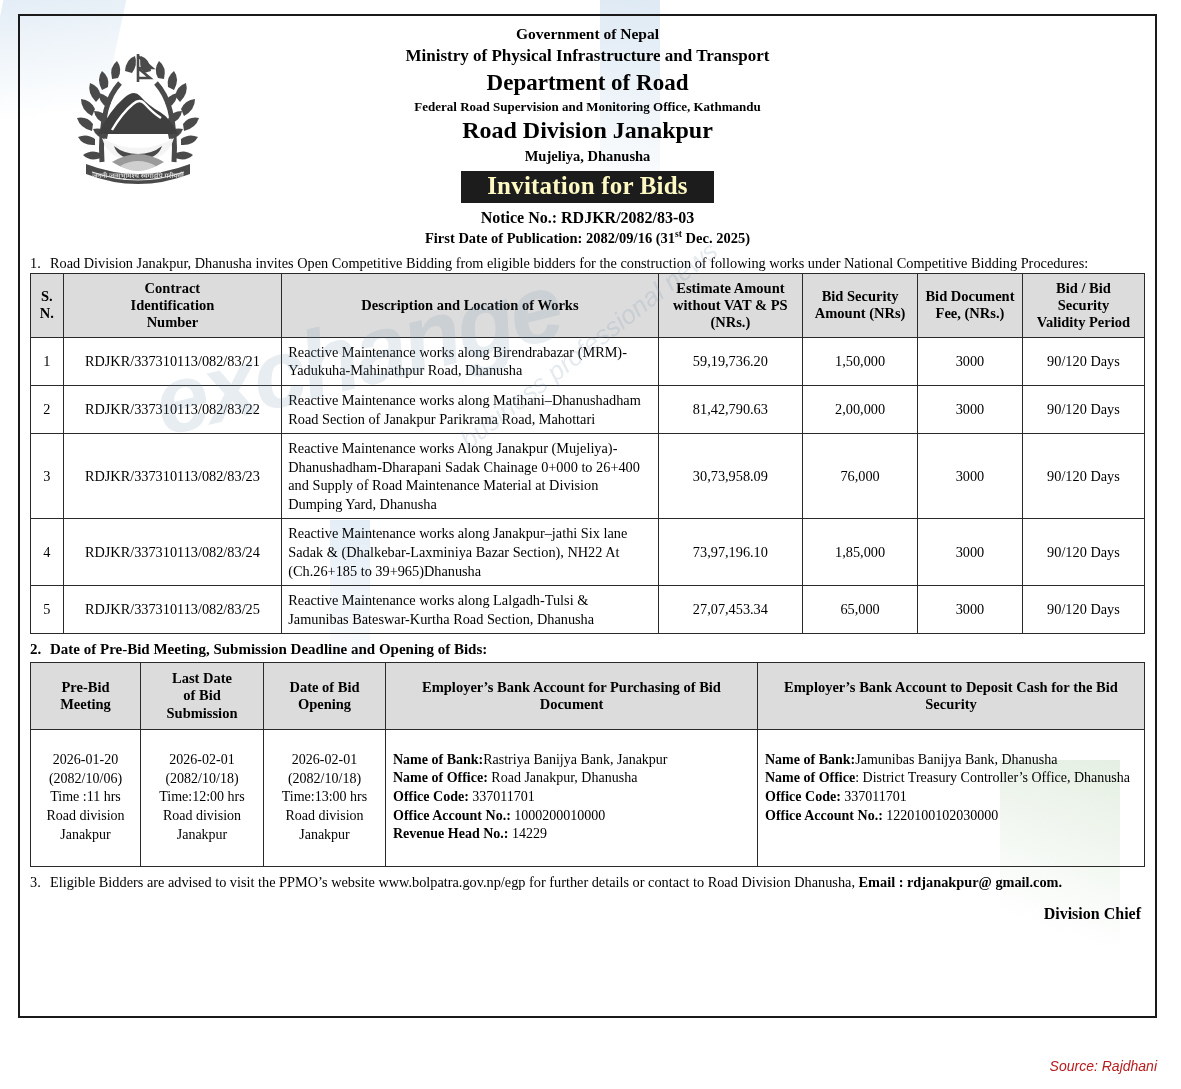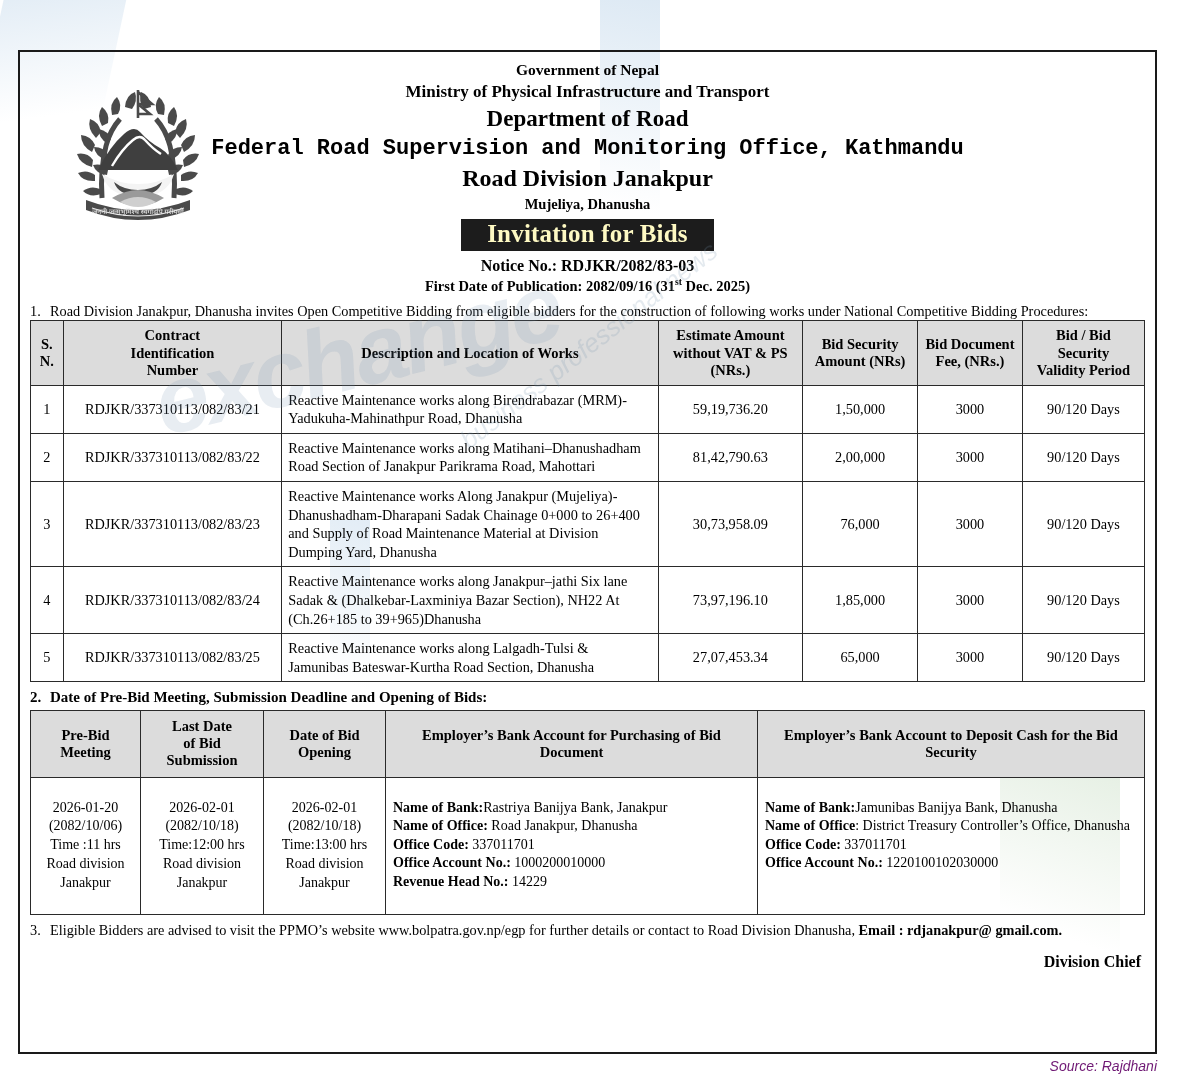--- a/index.html
+++ b/index.html
@@ -26,30 +26,29 @@
      color:rgba(120,150,175,.17);font-family:"Liberation Sans",sans-serif;
      transform:rotate(-14deg);letter-spacing:-3px;pointer-events:none;font-style:italic;}
   .wm-text2{position:absolute;left:430px;top:330px;font-size:26px;
      color:rgba(120,150,175,.20);font-family:"Liberation Sans",sans-serif;
      transform:rotate(-38deg);pointer-events:none;font-style:italic;}
 
   .page{
     position:absolute;left:18px;top:14px;width:1139px;height:1004px;
     border:2px solid #1a1a1a;background:transparent;box-sizing:border-box;
     padding:8px 10px 0 10px;
-    margin-top:36px;
   }
 
   
   .hdr{position:relative;text-align:center;}
   .emblem{position:absolute;left:38px;top:14px;width:140px;height:150px;}
   .l1{font-size:15.5px;font-weight:bold;line-height:1.35;}
   .l2{font-size:17px;font-weight:bold;line-height:1.35;}
   .l3{font-size:23px;font-weight:bold;line-height:1.3;}
-  .l4{font-size:22px;font-weight:bold;line-height:1.32;font-family:Liberation Mono, monospace;}
+  .l4{font-size:13px;font-weight:bold;line-height:1.32;}
   .l5{font-size:24px;font-weight:bold;line-height:1.3;text-align:center;}
   .l6{font-size:14.5px;font-weight:bold;line-height:1.4;}
   .banner{display:inline-block;background:#1c1c1c;color:#fef9c3;
           font-size:25px;font-weight:bold;padding:1px 26px 3px 26px;margin-top:5px;
           letter-spacing:.2px;}
   .notice{font-size:16px;font-weight:bold;margin-top:6px;}
   .pubdate{font-size:14.5px;font-weight:bold;margin-top:2px;}
   .pubdate sup{font-size:9.5px;}
 
   
@@ -70,21 +69,21 @@
   .t1 td{height:34px;}
 
   
   .t2 th{font-size:14.5px;padding:7px 4px;}
   .t2 td{vertical-align:top;font-size:14px;line-height:1.33;padding:21px 7px;}
   .t2 .datecell{text-align:center;line-height:1.35;font-size:14px;}
   .t2 b{font-weight:bold;}
 
   .chief{text-align:right;font-size:16px;font-weight:bold;margin-top:14px;padding-right:4px;}
   .source{position:absolute;right:24px;top:1058px;font-size:14px;font-style:italic;
-          font-family:"Liberation Sans",sans-serif;color:#701a75;}
+          font-family:"Liberation Sans",sans-serif;color:#b91c1c;}
 </style>
 </head>
 <body>
 
 <div class="wm wm1"></div>
 <div class="wm wm2"></div>
 <div class="wm wm3"></div>
 <div class="wm wm4"></div>
 
 <div class="page">

